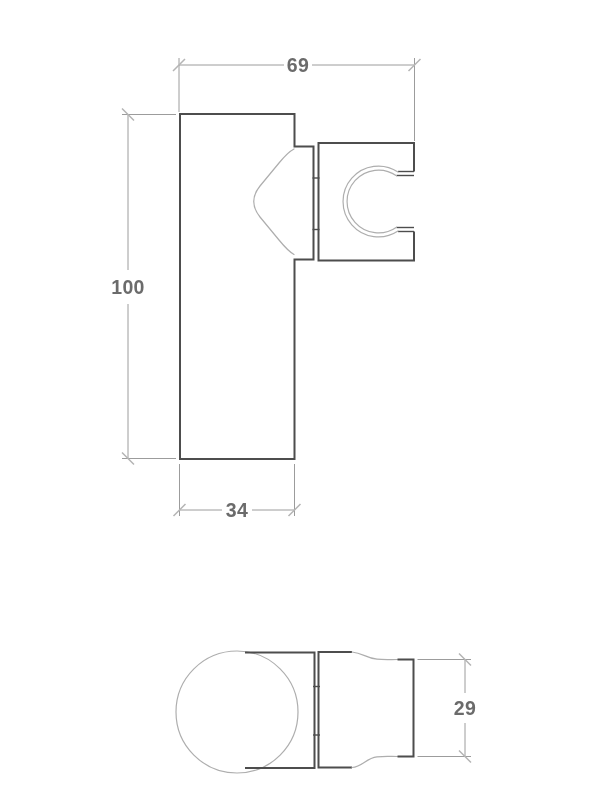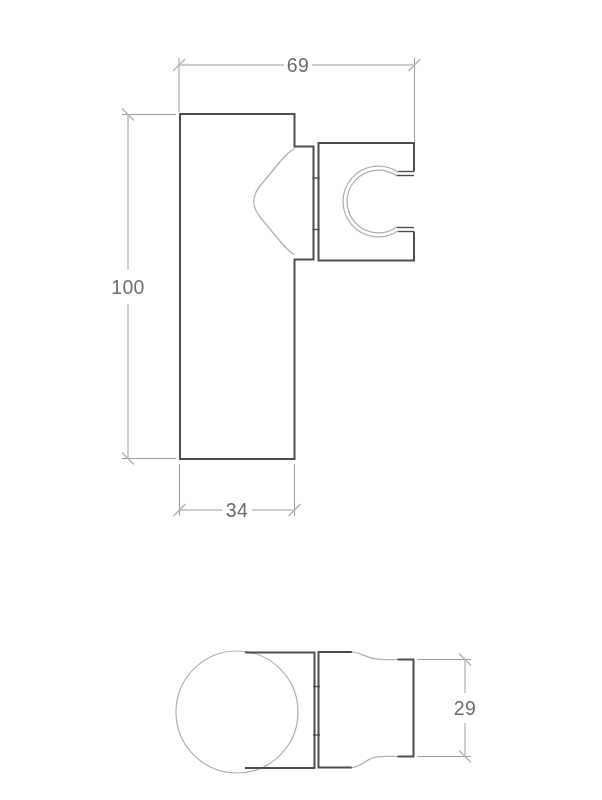--- a/index.html
+++ b/index.html
@@ -4,21 +4,21 @@
 <style>
   :root{
     --outline:#4d4d4d;
     --profile:#aeaeae;
     --dim:#9c9c9c;
     --tick:#b5b5b5;
     --dimtext:#6b6b6b;
     --bg:#ffffff;
   }
   html,body{margin:0;padding:0;background:var(--bg);}
-  .canvas{position:relative;width:602px;height:800px;background:var(--bg);overflow:hidden;}
+  .canvas{position:relative;width:602px;height:800px;background:var(--bg);overflow:hidden;font-weight:bold;}
   svg{display:block;}
   .outline{stroke:var(--outline);stroke-width:2;fill:none;stroke-linejoin:miter;stroke-linecap:butt;}
   .outline-thin{stroke:var(--outline);stroke-width:1.4;fill:none;stroke-linecap:butt;}
   .profile{stroke:var(--profile);stroke-width:1.2;fill:none;stroke-linecap:round;}
   .dimline{stroke:var(--dim);stroke-width:1;fill:none;stroke-linecap:butt;}
   .tick{stroke:var(--tick);stroke-width:1.5;fill:none;stroke-linecap:butt;}
   .dimtext{
     font-family:"Liberation Sans","DejaVu Sans",sans-serif;
     font-size:19.5px;
     fill:var(--dimtext);

